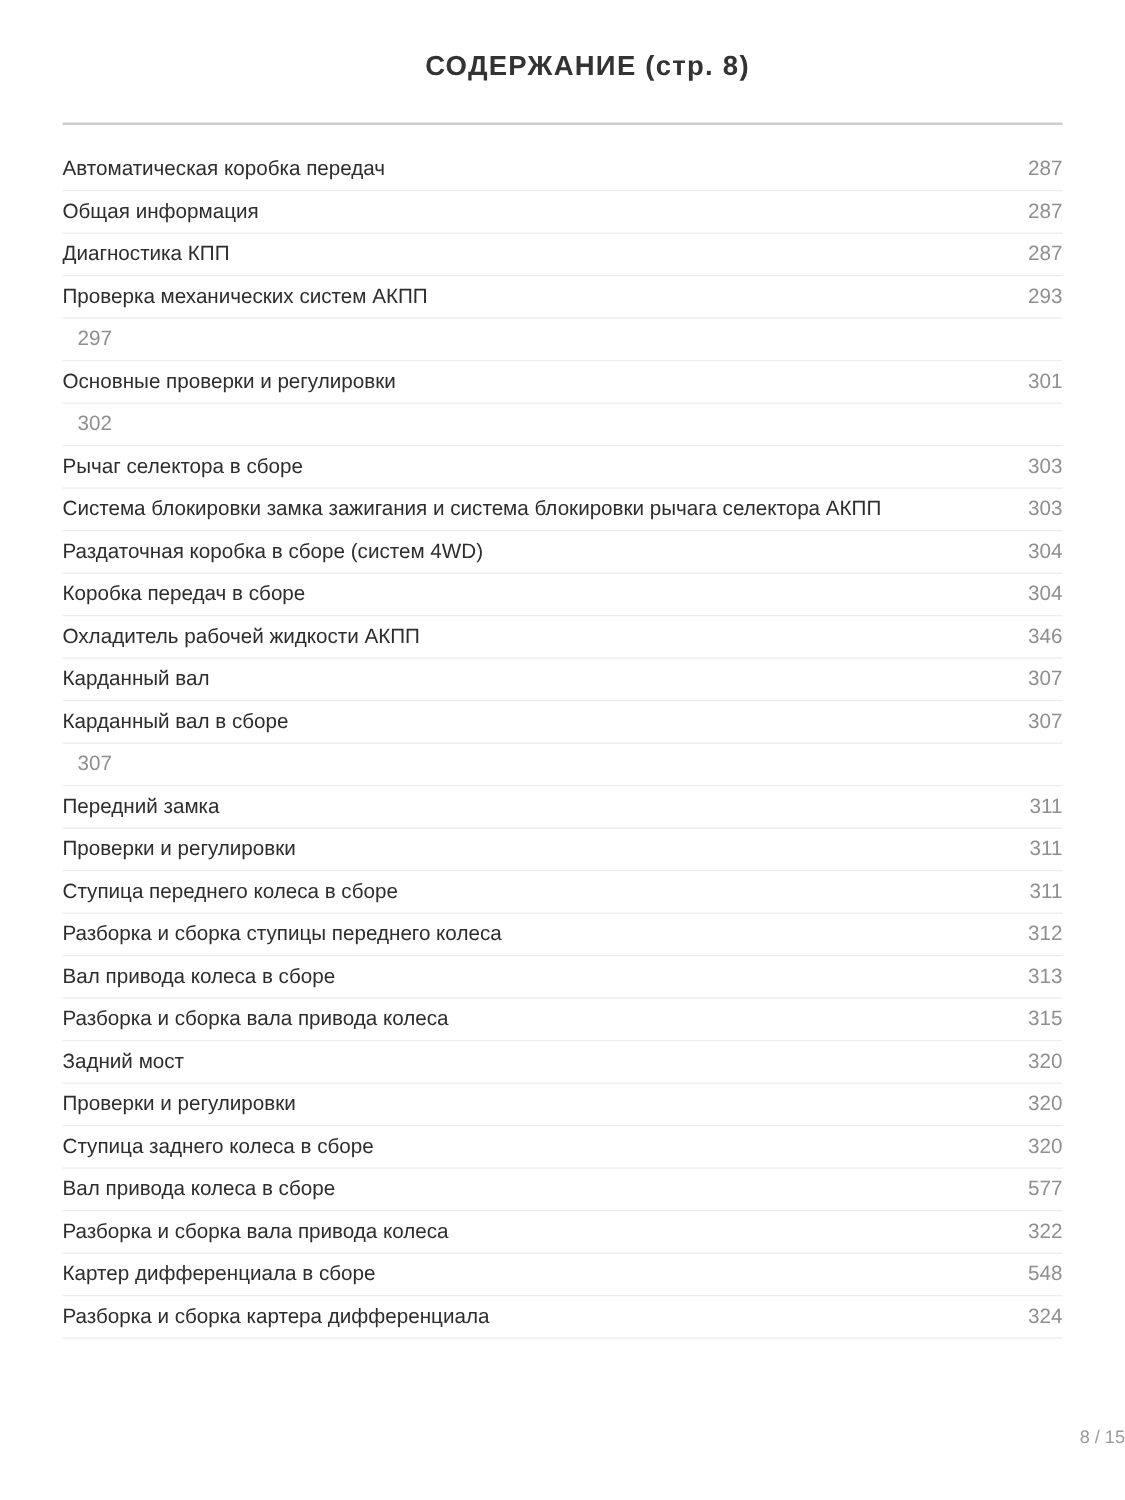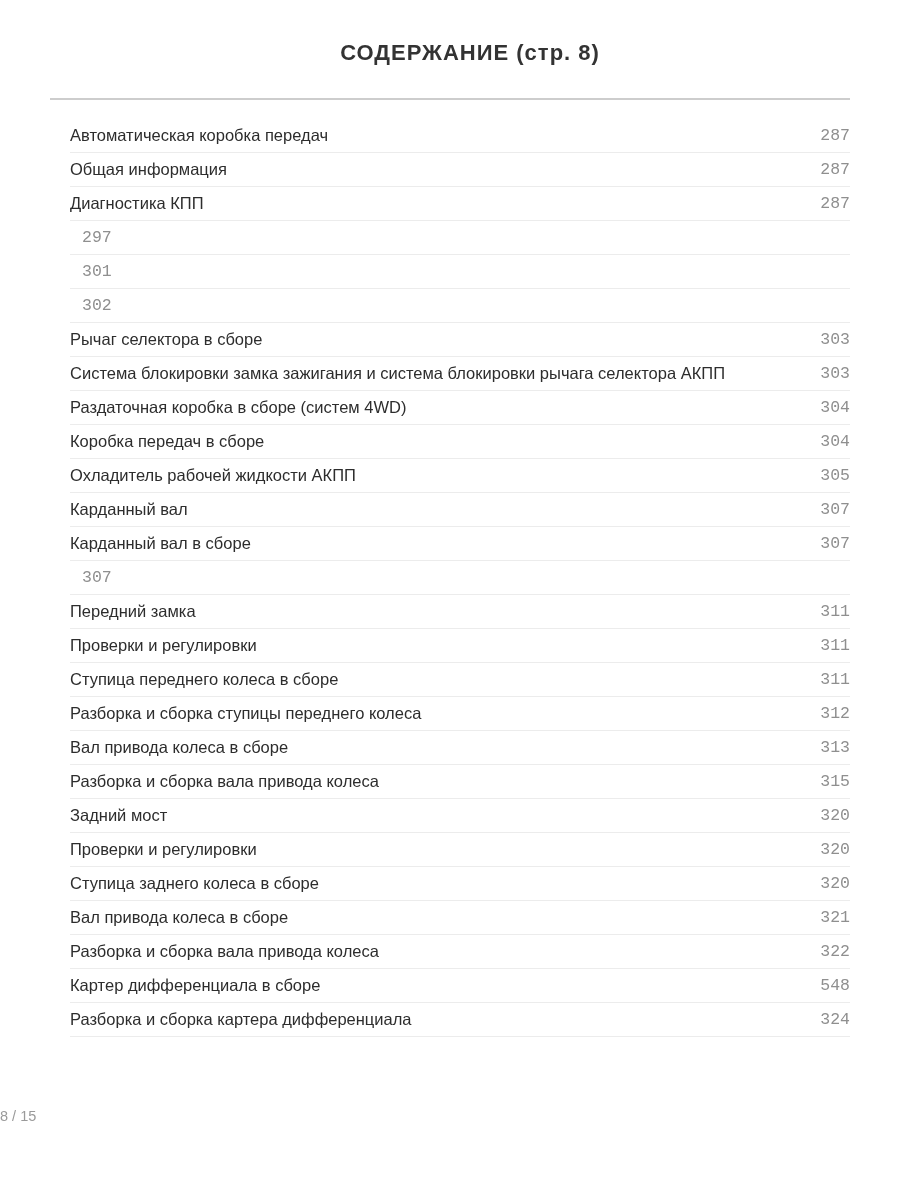--- a/index.html
+++ b/index.html
@@ -44,37 +44,35 @@
   }
   .toc {
     margin: 19px 50px 0 50px;
   }
   .toc-row {
     display: flex;
     justify-content: space-between;
     align-items: center;
     height: 34px;
     border-bottom: 1px solid var(--row-divider);
-    margin-left: 20px;
   }
   .toc-label {
     font-size: 16.5px;
     color: var(--text-color);
     white-space: nowrap;
   }
   .toc-page {
     font-size: 16.5px;
     color: var(--page-num-color);
     white-space: nowrap;
     padding-left: 12px;
-    font-family: Liberation Mono, monospace;
   }
   .footer {
     margin-top: 71px;
-    text-align: left;
+    text-align: right;
     font-size: 14.5px;
     color: var(--footer-color);
   }
 </style>
 </head>
 <body>
 
 <div class="page">
   <div class="header">
     <h1 class="title">СОДЕРЖАНИЕ (стр. 8)</h1>
@@ -91,26 +89,31 @@
   <div class="toc-row">
     <span class="toc-label">Общая информация</span>
     <span class="toc-page">287</span>
   </div>
 
   <div class="toc-row">
     <span class="toc-label">Диагностика КПП</span>
     <span class="toc-page">287</span>
   </div>
 
+  <div class="toc-row">
+    <span class="toc-label">Проверка механических систем АКПП</span>
+    <span class="toc-page">293</span>
+  </div>
 
   <div class="toc-row">
     <span class="toc-page">297</span>
   </div>
 
   <div class="toc-row">
+    <span class="toc-label">Основные проверки и регулировки</span>
     <span class="toc-page">301</span>
   </div>
 
   <div class="toc-row">
     <span class="toc-page">302</span>
   </div>
 
   <div class="toc-row">
     <span class="toc-label">Рычаг селектора в сборе</span>
     <span class="toc-page">303</span>
@@ -126,21 +129,21 @@
     <span class="toc-page">304</span>
   </div>
 
   <div class="toc-row">
     <span class="toc-label">Коробка передач в сборе</span>
     <span class="toc-page">304</span>
   </div>
 
   <div class="toc-row">
     <span class="toc-label">Охладитель рабочей жидкости АКПП</span>
-    <span class="toc-page">305</span>
+    <span class="toc-page">346</span>
   </div>
 
   <div class="toc-row">
     <span class="toc-label">Карданный вал</span>
     <span class="toc-page">307</span>
   </div>
 
   <div class="toc-row">
     <span class="toc-label">Карданный вал в сборе</span>
     <span class="toc-page">307</span>
@@ -190,21 +193,21 @@
     <span class="toc-page">320</span>
   </div>
 
   <div class="toc-row">
     <span class="toc-label">Ступица заднего колеса в сборе</span>
     <span class="toc-page">320</span>
   </div>
 
   <div class="toc-row">
     <span class="toc-label">Вал привода колеса в сборе</span>
-    <span class="toc-page">321</span>
+    <span class="toc-page">577</span>
   </div>
 
   <div class="toc-row">
     <span class="toc-label">Разборка и сборка вала привода колеса</span>
     <span class="toc-page">322</span>
   </div>
 
   <div class="toc-row">
     <span class="toc-label">Картер дифференциала в сборе</span>
     <span class="toc-page">548</span>

